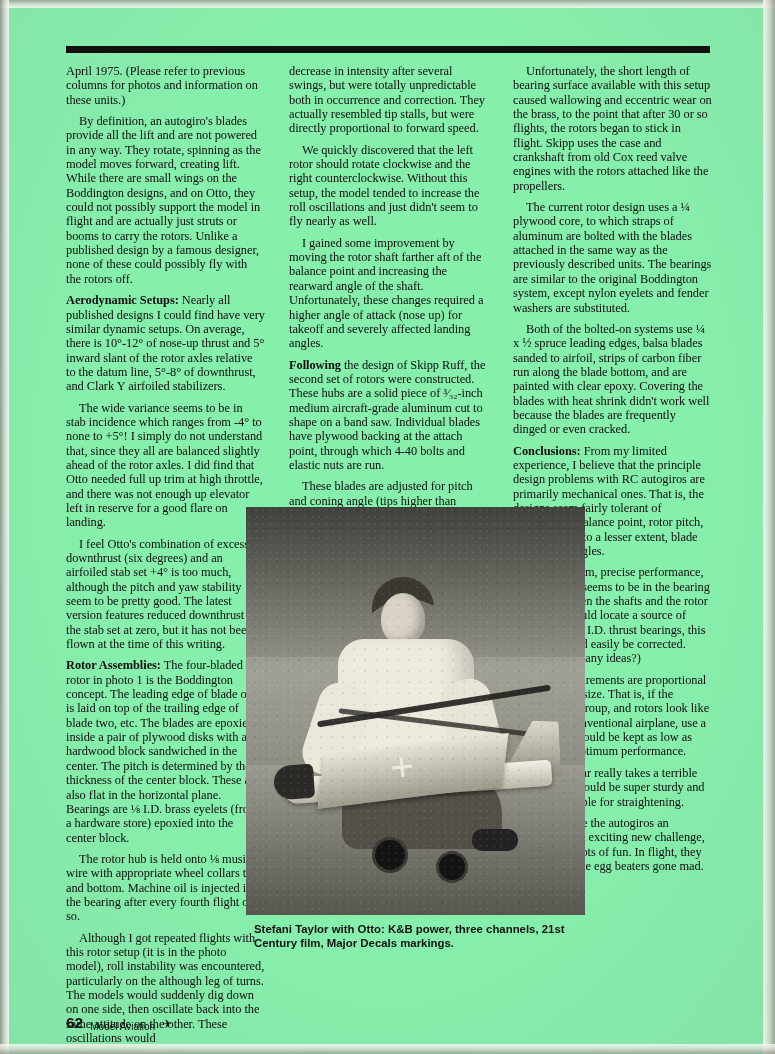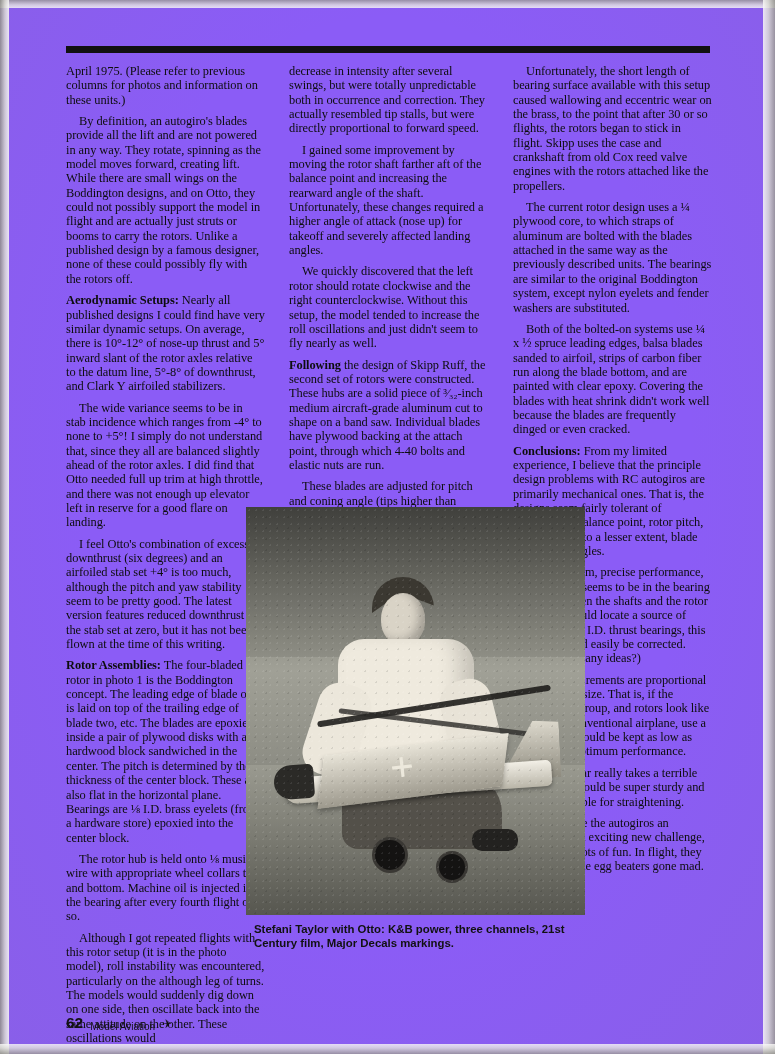--- a/index.html
+++ b/index.html
@@ -13,21 +13,21 @@
     font-family: "Liberation Serif", serif;
     color: #0d0d0d;
     position: relative;
     overflow: hidden;
   }
   .page {
     position: absolute;
     left: 0; top: 0;
     width: 775px;
     height: 1054px;
-    background: #8b5cf6;
+    background: #86efac;
   }
   
   .page::before {
     content: "";
     position: absolute;
     inset: 0;
     background:
       radial-gradient(ellipse at 50% 45%, rgba(255,255,255,0) 55%, rgba(120,120,110,0.10) 100%);
     pointer-events: none;
   }
@@ -300,22 +300,22 @@
         <p class="gap-sm">By definition, an autogiro's blades provide all the lift and are not powered in any way. They rotate, spinning as the model moves forward, creating lift. While there are small wings on the Boddington designs, and on Otto, they could not possibly support the model in flight and are actually just struts or booms to carry the rotors. Unlike a published design by a famous designer, none of these could possibly fly with the rotors off.</p>
         <p class="noindent gap-sm"><span class="lead">Aerodynamic Setups:</span><span> Nearly all published designs I could find have very similar dynamic setups. On average, there is 10°-12° of nose-up thrust and 5° inward slant of the rotor axles relative to the datum line, 5°-8° of downthrust, and Clark Y airfoiled stabilizers.</span></p>
         <p class="gap-sm">The wide variance seems to be in stab incidence which ranges from -4° to none to +5°! I simply do not understand that, since they all are balanced slightly ahead of the rotor axles. I did find that Otto needed full up trim at high throttle, and there was not enough up elevator left in reserve for a good flare on landing.</p>
         <p class="gap-sm">I feel Otto's combination of excessive downthrust (six degrees) and an airfoiled stab set +4° is too much, although the pitch and yaw stability seem to be pretty good. The latest version features reduced downthrust and the stab set at zero, but it has not been flown at the time of this writing.</p>
         <p class="noindent gap-sm"><span class="lead">Rotor Assemblies:</span><span> The four-bladed rotor in photo 1 is the Boddington concept. The leading edge of blade one is laid on top of the trailing edge of blade two, etc. The blades are epoxied inside a pair of plywood disks with a hardwood block sandwiched in the center. The pitch is determined by the thickness of the center block. These are also flat in the horizontal plane. Bearings are ⅛ I.D. brass eyelets (from a hardware store) epoxied into the center block.</span></p>
         <p class="gap-sm">The rotor hub is held onto ⅛ music wire with appropriate wheel collars top and bottom. Machine oil is injected into the bearing after every fourth flight or so.</p>
         <p class="gap-sm">Although I got repeated flights with this rotor setup (it is in the photo model), roll instability was encountered, particularly on the although leg of turns. The models would suddenly dig down on one side, then oscillate back into the same attitude on the other. These oscillations would</p>
       </div>
     <div class="col col-2">
         <p class="noindent">decrease in intensity after several swings, but were totally unpredictable both in occurrence and correction. They actually resembled tip stalls, but were directly proportional to forward speed.</p>
+        <p class="gap-sm">We quickly discovered that the left rotor should rotate clockwise and the right counterclockwise. Without this setup, the model tended to increase the roll oscillations and just didn't seem to fly nearly as well.</p>
         <p class="gap-sm">I gained some improvement by moving the rotor shaft farther aft of the balance point and increasing the rearward angle of the shaft. Unfortunately, these changes required a higher angle of attack (nose up) for takeoff and severely affected landing angles.</p>
-        <p class="gap-sm">We quickly discovered that the left rotor should rotate clockwise and the right counterclockwise. Without this setup, the model tended to increase the roll oscillations and just didn't seem to fly nearly as well.</p>
         <p class="noindent gap-sm"><span class="lead">Following</span><span> the design of Skipp Ruff, the second set of rotors were constructed. These hubs are a solid piece of ³⁄₃₂-inch medium aircraft-grade aluminum cut to shape on a band saw. Individual blades have plywood backing at the attach point, through which 4-40 bolts and elastic nuts are run.</span></p>
         <p class="gap-sm">These blades are adjusted for pitch and coning angle (tips higher than center section) using a simple wooden jig. Bearings are brass eyelets soldered to the fender washers/smaller washer combinations at the top and bottom.</p>
         <p class="gap-sm">Since Otto flew well with the original settings and the newly increased coning angles, the roll axis instability was associated with inadequate dihedral. Landings were still a mess, though.</p>
       </div>
     <div class="col col-3">
         <p>Unfortunately, the short length of bearing surface available with this setup caused wallowing and eccentric wear on the brass, to the point that after 30 or so flights, the rotors began to stick in flight. Skipp uses the case and crankshaft from old Cox reed valve engines with the rotors attached like the propellers.</p>
         <p class="gap-sm">The current rotor design uses a ¼ plywood core, to which straps of aluminum are bolted with the blades attached in the same way as the previously described units. The bearings are similar to the original Boddington system, except nylon eyelets and fender washers are substituted.</p>
         <p class="gap-sm">Both of the bolted-on systems use ¼ x ½ spruce leading edges, balsa blades sanded to airfoil, strips of carbon fiber run along the blade bottom, and are painted with clear epoxy. Covering the blades with heat shrink didn't work well because the blades are frequently dinged or even cracked.</p>
         <p class="noindent gap-sm"><span class="lead">Conclusions:</span><span> From my limited experience, I believe that the principle design problems with RC autogiros are primarily mechanical ones. That is, the designs seem fairly tolerant of variations in balance point, rotor pitch, decalage, and to a lesser extent, blade and coning angles.</span></p>
         <p class="gap-sm">For long-term, precise performance, the weak link seems to be in the bearing surface between the shafts and the rotor hub. If one could locate a source of inexpensive ⅛ I.D. thrust bearings, this problem would easily be corrected. (Anyone have any ideas?)</p>

